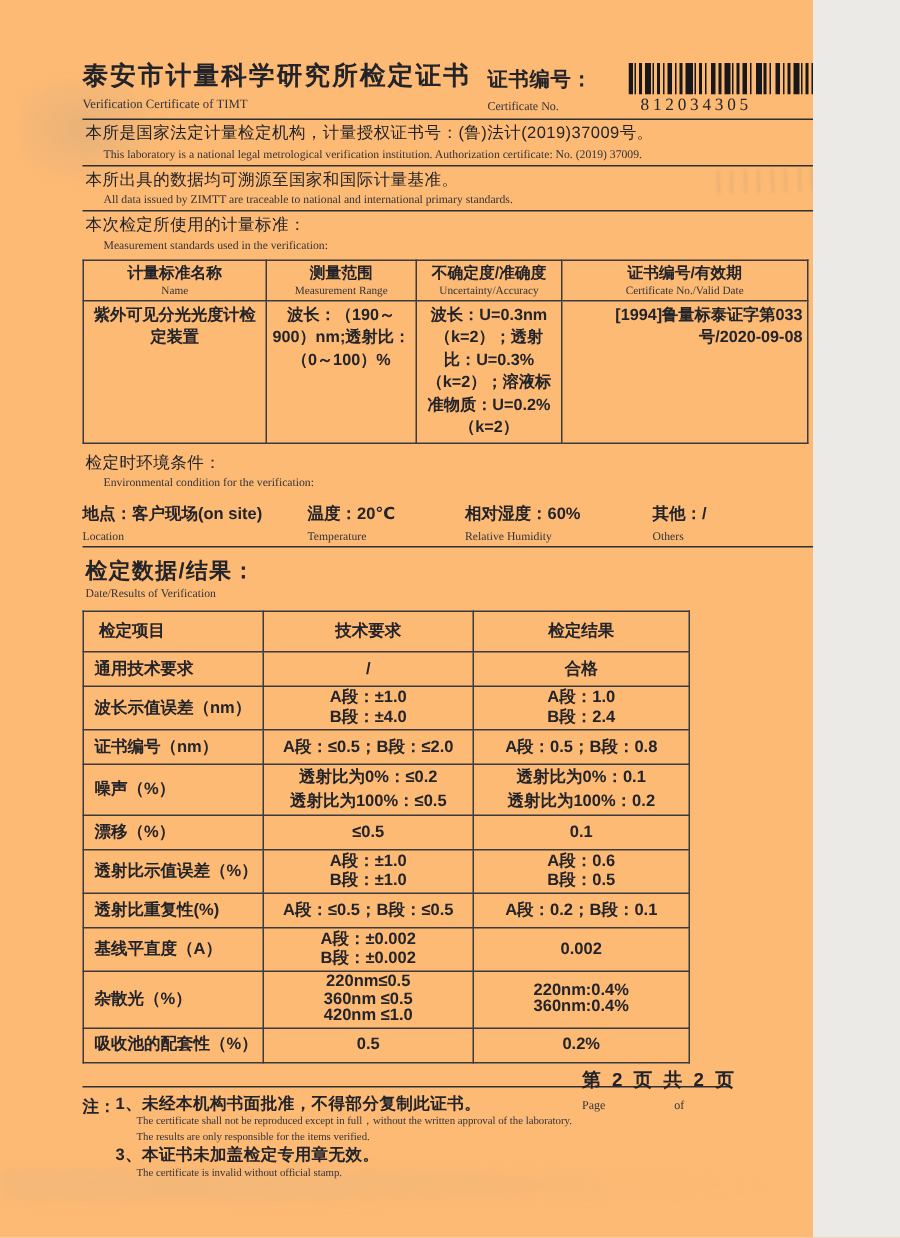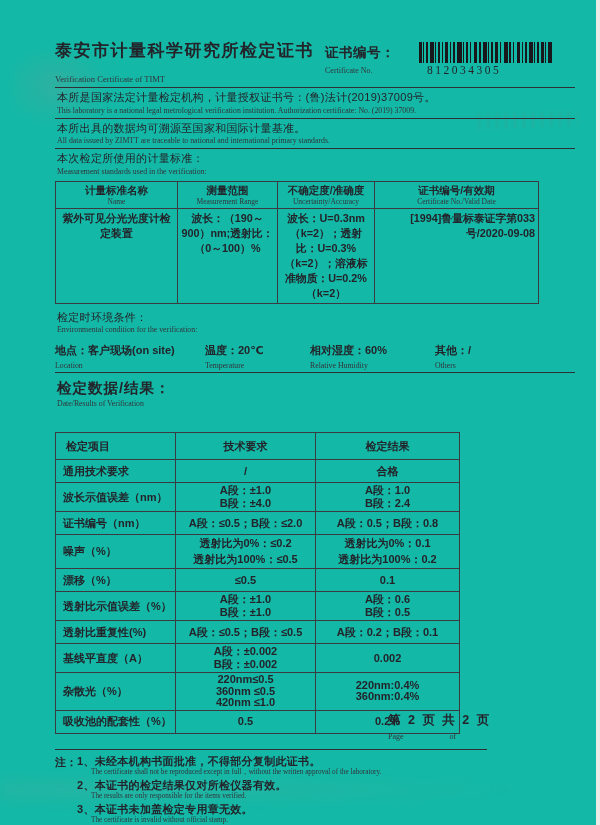--- a/index.html
+++ b/index.html
@@ -4,22 +4,22 @@
 <style>
   html,body{margin:0;padding:0;}
   body{
     width:600px;height:825px;
     background:#eceae6;
     font-family:"Liberation Sans","DejaVu Sans",sans-serif;
     color:#23232a;
     -webkit-font-smoothing:antialiased;
   }
   .page{
-    position:relative;width:596px;height:825px;
-    background:#14b8a6;
+    position:relative;width:542px;height:825px;
+    background:#fdba74;
     overflow:hidden;
   }
   
   .smudge-tl{
     position:absolute;left:12px;top:52px;width:100px;height:75px;
     background:radial-gradient(ellipse at 45% 45%, rgba(150,148,142,.38), rgba(150,148,142,0) 70%);
     filter:blur(3px);opacity:.55;
   }
   .smudge-tr{
     position:absolute;left:478px;top:112px;width:100px;height:16px;
@@ -30,36 +30,36 @@
     position:absolute;left:0;top:770px;width:600px;height:40px;
     background:radial-gradient(ellipse at 20% 50%, rgba(160,158,150,.25), rgba(160,158,150,0) 60%);
     filter:blur(4px);opacity:.5;
   }
   .content{position:absolute;left:55px;top:40px;width:520px;}
 
   
   .header{display:flex;align-items:flex-start;}
   .title-block{width:280px;}
   .title-cn{font-size:17px;font-weight:bold;letter-spacing:1.5px;line-height:22px;}
-  .title-en{font-family:"Liberation Serif","DejaVu Serif",serif;font-size:8.5px;color:#33333a;margin-top:12px;}
+  .title-en{font-family:"Liberation Serif","DejaVu Serif",serif;font-size:8.5px;color:#33333a;margin-top:2px;}
   .certno-block{display:flex;margin-left:-10px;}
   .certno-labels{width:80px;}
   .certno-cn{font-size:13.5px;font-weight:bold;letter-spacing:.5px;padding-top:4px;}
   .certno-en{font-family:"Liberation Serif","DejaVu Serif",serif;font-size:8px;color:#33333a;margin-top:4px;}
   .barcode-wrap{margin-left:14px;padding-top:2px;}
   .barcode{display:block;}
   .barcode-num{font-family:"Liberation Serif","DejaVu Serif",serif;font-size:11.5px;letter-spacing:2.5px;margin-top:1px;padding-left:8px;}
 
   .rule{border:none;border-top:1.6px solid #2e2e34;margin:0;}
   .rule.thin{border-top-width:1.3px;}
 
   
   .stmt{padding:3px 0 3px 2px;}
   .stmt-cn{font-size:11px;font-weight:400;letter-spacing:.3px;line-height:13px;}
-  .stmt-en{font-family:"Liberation Serif","DejaVu Serif",serif;font-size:7.8px;color:#33333a;margin-top:1.5px;line-height:9px;}
+  .stmt-en{font-family:"Liberation Serif","DejaVu Serif",serif;font-size:7.8px;color:#33333a;margin-top:1.5px;line-height:9px;margin-left:12px;}
 
   
   .sec-head{padding:3px 0 4px 2px;}
   table{border-collapse:collapse;table-layout:fixed;}
   .std-table{width:483px;border:1.6px solid #2e2e34;margin-top:1px;}
   .std-table th,.std-table td{border:1px solid #3a3a40;padding:2px 3px;vertical-align:top;}
   .std-table th{font-weight:600;}
   .th-cn{font-size:10.5px;line-height:13px;}
   .th-en{font-family:"Liberation Serif","DejaVu Serif",serif;font-size:7.5px;font-weight:normal;color:#33333a;line-height:9px;}
   .std-row td{height:90px;font-size:10.8px;font-weight:600;line-height:15px;}
@@ -70,21 +70,21 @@
   .env-row{display:flex;margin-top:5px;border-bottom:1.6px solid #2e2e34;padding-bottom:2px;}
   .env-item .env-cn{font-size:11px;font-weight:600;white-space:nowrap;}
   .env-item .env-val{font-weight:700;}
   .env-item .env-en{font-family:"Liberation Serif","DejaVu Serif",serif;font-size:7.8px;color:#33333a;margin-top:3px;}
   .env-w1{width:150px;}.env-w2{width:105px;}.env-w3{width:125px;}.env-w4{flex:1;}
 
   
   .res-head{margin-top:6px;padding-left:2px;}
   .res-head-cn{font-size:14.5px;font-weight:bold;letter-spacing:1px;}
   .res-head-en{font-family:"Liberation Serif","DejaVu Serif",serif;font-size:7.8px;color:#33333a;margin-top:1px;}
-  .res-table{width:404px;border:1.6px solid #2e2e34;margin-top:24px;}
+  .res-table{width:404px;border:1.6px solid #2e2e34;margin-top:7px;}
   .res-table th,.res-table td{border:1px solid #3a3a40;padding:1px 3px;vertical-align:middle;font-size:11px;font-weight:600;line-height:13px;}
   .res-table th{height:24px;}
   .res-table .col-item{text-align:left;padding-left:7px;}
   .res-table th.col-item{padding-left:10px;font-weight:600;}
   .res-table .c2,.res-table .c3{text-align:center;}
   tr.h22 td{height:20px;}
   tr.h28 td{height:26px;}
   tr.h31 td{height:29px;}
   tr.h31 td div{line-height:15.5px;}
   tr.h34 td{height:32px;}
@@ -345,21 +345,20 @@
 
     <hr class="rule thin notes-rule">
     <div class="notes">
       <div class="notes-label">注：</div>
       <div>
         <div class="note-item">
           <div class="note-cn">1、未经本机构书面批准，不得部分复制此证书。</div>
           <div class="note-en">The certificate shall not be reproduced except in full，without the written approval of the laboratory.</div>
         </div>
         <div class="note-item">
-          <div class="note-cn">2、本证书的检定结果仅对所检仪器有效。</div>
           <div class="note-en">The results are only responsible for the items verified.</div>
         </div>
         <div class="note-item">
           <div class="note-cn">3、本证书未加盖检定专用章无效。</div>
           <div class="note-en">The certificate is invalid without official stamp.</div>
         </div>
       </div>
     </div>
   </div>
 

